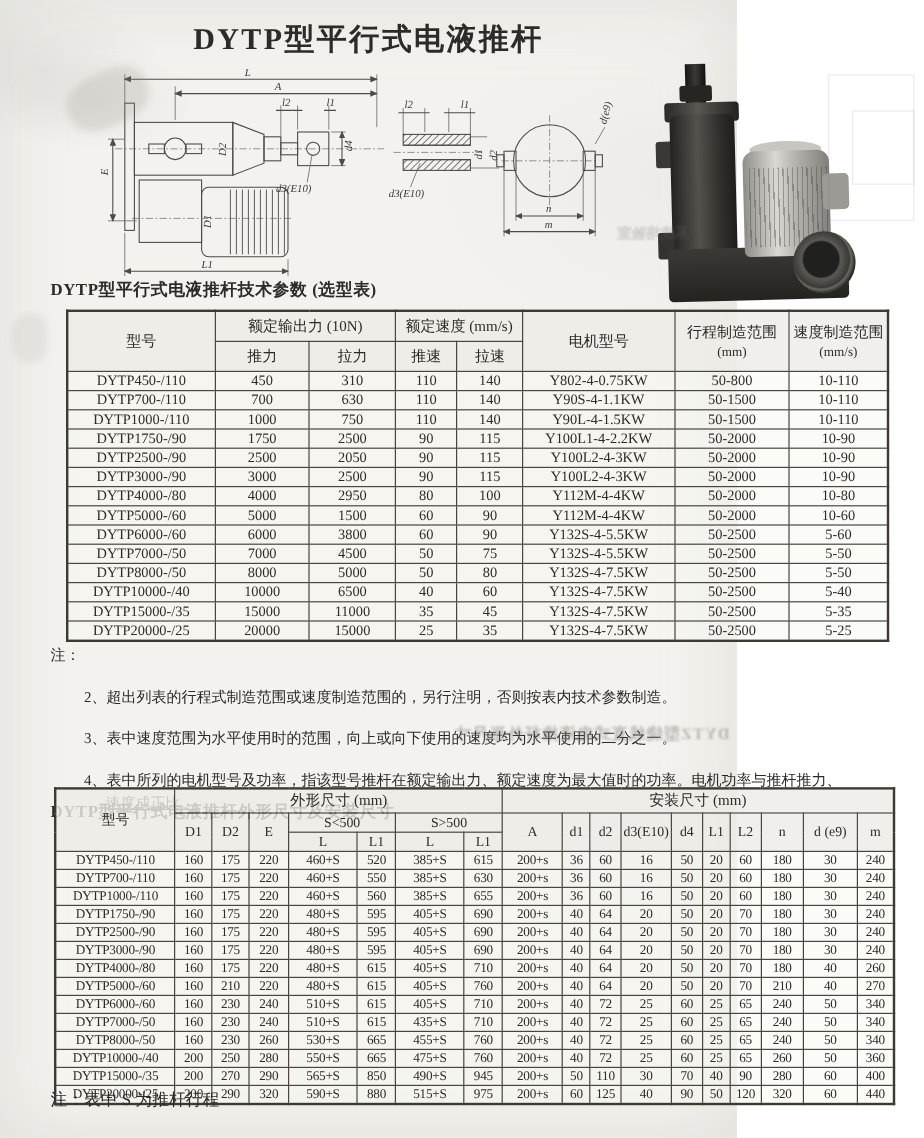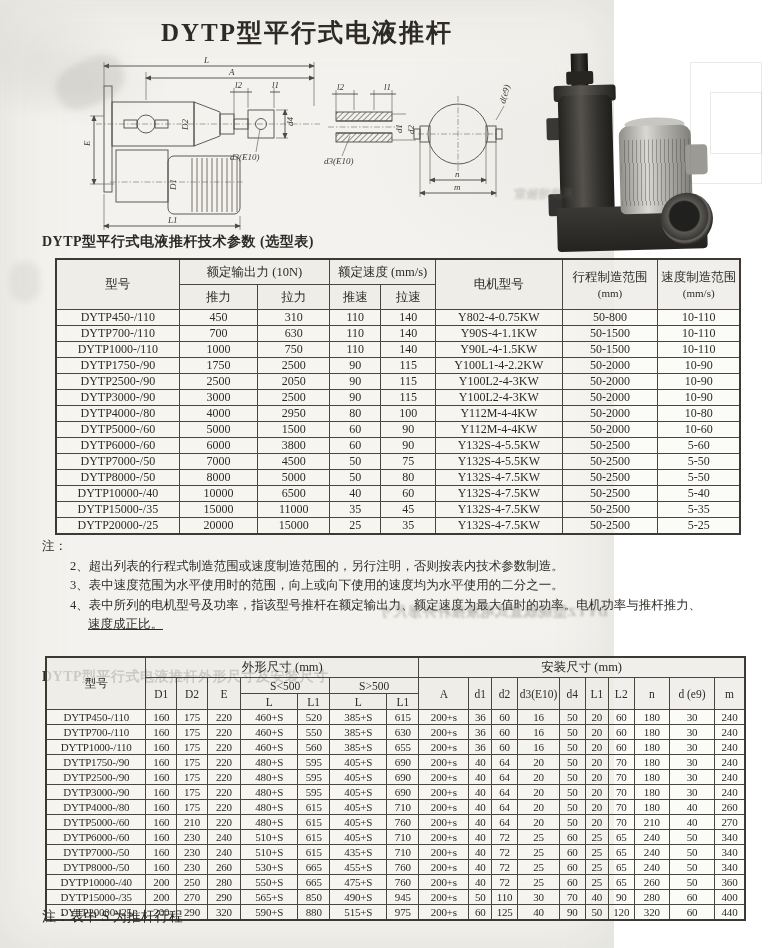--- a/index.html
+++ b/index.html
@@ -58,21 +58,21 @@
   #table2 th{font-size:11.5px;height:15px;}
   #table2 .grp{height:19px;font-size:12.5px;}
   #table2 td{font-size:11px;height:14px;letter-spacing:-.2px;}
   table{border:2px solid #3d3a34;}
   thead th{background:rgba(234,232,226,.6);}
   .unit{font-size:11px;}
   
   .notes{position:absolute;left:42px;top:537px;width:680px;font-size:12.5px;line-height:19.5px;}
   .note-row{display:flex;}
   .note-prefix{flex:0 0 28px;}
-  .note-indent{padding-left:28px;}
+  .note-indent{padding-left:28px;margin-top:15px;}
   .note-indent2{padding-left:46px;text-decoration:underline;}
   .bottom-note{position:absolute;left:42px;top:908px;font-size:14px;}
   
   .bleed-text{position:absolute;transform:scaleX(-1);color:rgba(105,102,95,.40);
         filter:blur(1.1px);font-weight:700;white-space:nowrap;}
   #bleed1{right:6px;top:603px;font-size:13.5px;letter-spacing:1px;}
   #bleed2{right:40px;top:186px;font-size:12px;color:rgba(110,108,100,.28);}
   .smudge{position:absolute;pointer-events:none;filter:blur(3px);}
 </style>
 </head>

